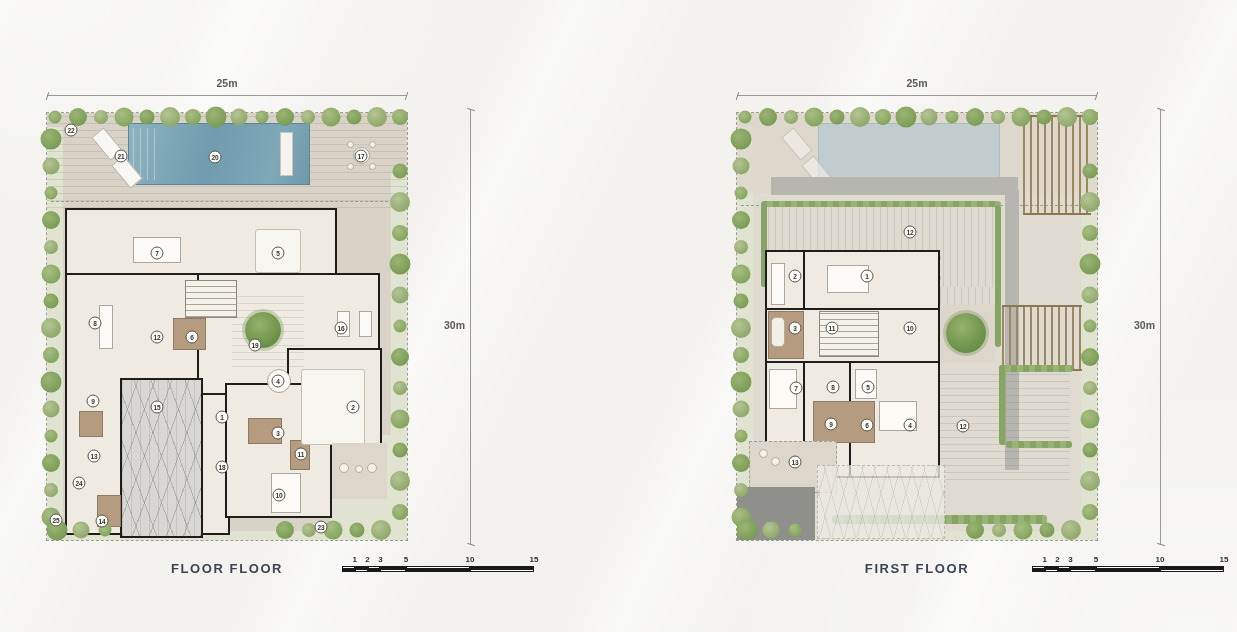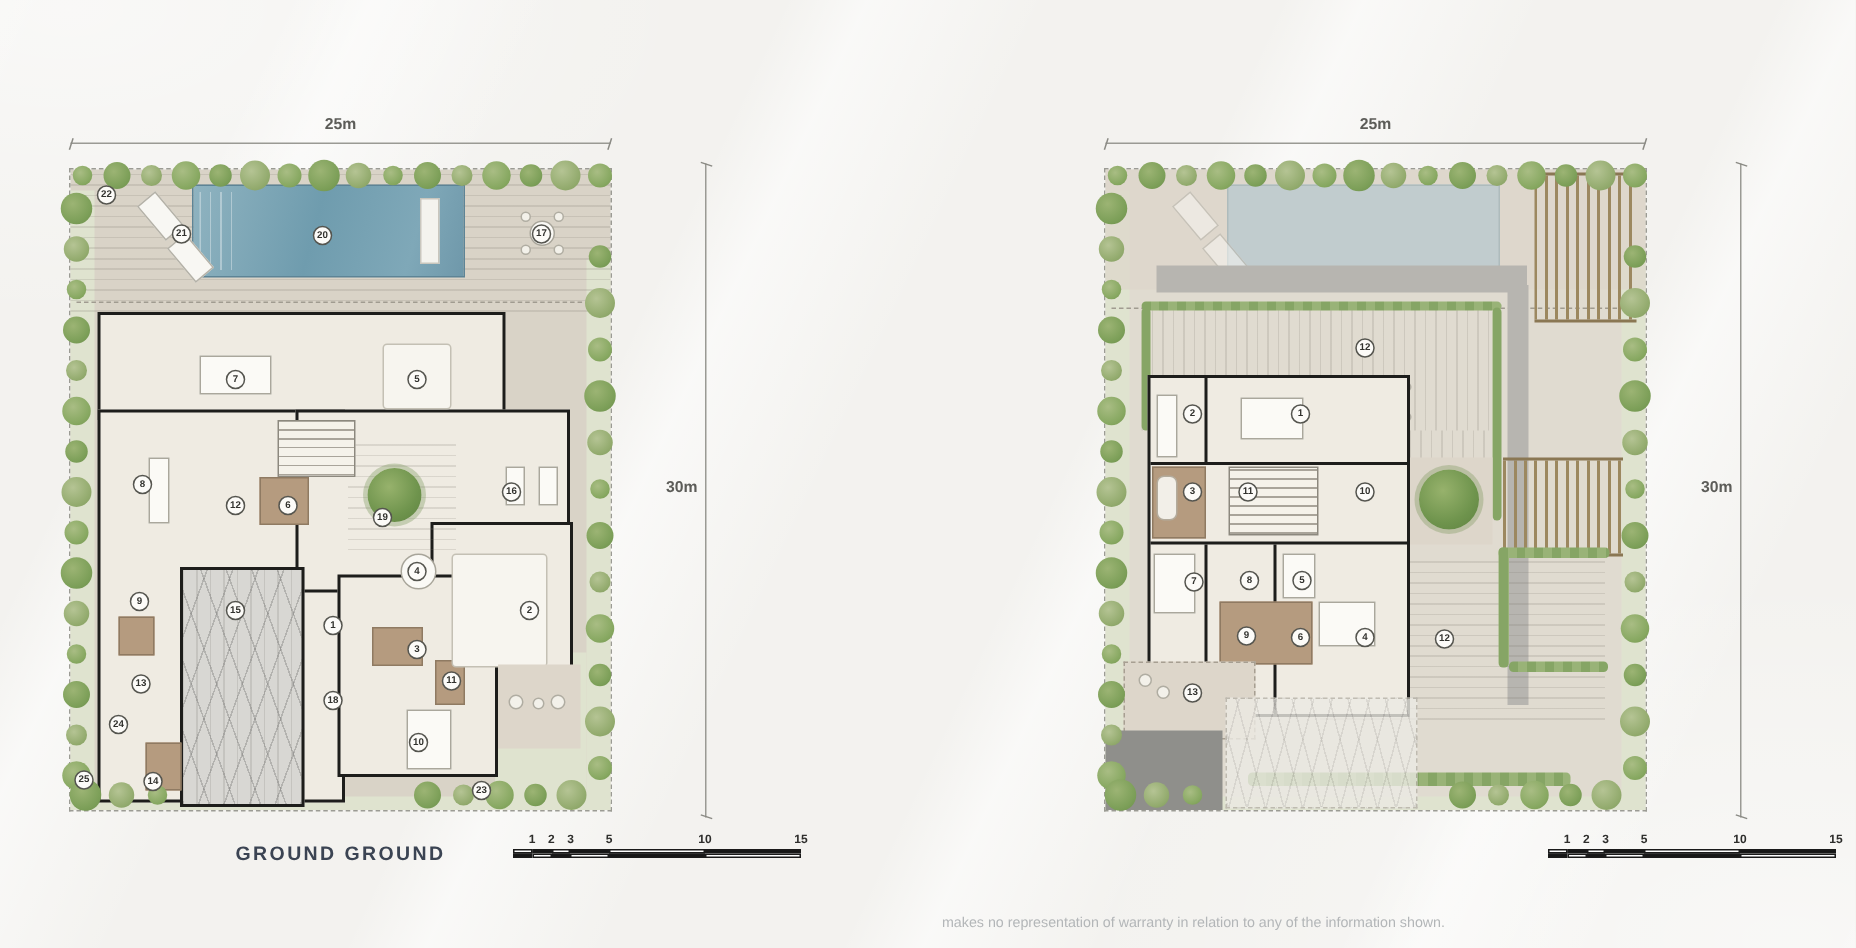--- a/index.html
+++ b/index.html
@@ -235,21 +235,21 @@
       <div class="marker" style="left: 314px; top: 43px;">17</div>
       <div class="marker" style="left: 175px; top: 354px;">18</div>
       <div class="marker" style="left: 208px; top: 232px;">19</div>
       <div class="marker" style="left: 168px; top: 44px;">20</div>
       <div class="marker" style="left: 74px; top: 43px;">21</div>
       <div class="marker" style="left: 24px; top: 17px;">22</div>
       <div class="marker" style="left: 274px; top: 414px;">23</div>
       <div class="marker" style="left: 32px; top: 370px;">24</div>
       <div class="marker" style="left: 9px; top: 407px;">25</div>
     </div>
-  <div class="floor-label">GROUND GROUND</div>
+  <div class="floor-label">FLOOR FLOOR</div>
   <div class="scalebar">
       <div class="seg" style="left: 0px; top: 0px; width: 12.8px; background: rgb(255, 255, 255);"></div>
       <div class="seg" style="left: 0px; top: 3px; width: 12.8px; background: rgb(22, 22, 22);"></div>
       <div class="seg" style="left: 12.8px; top: 0px; width: 12.8px; background: rgb(22, 22, 22);"></div>
       <div class="seg" style="left: 12.8px; top: 3px; width: 12.8px; background: rgb(255, 255, 255);"></div>
       <div class="seg" style="left: 25.6px; top: 0px; width: 12.8px; background: rgb(255, 255, 255);"></div>
       <div class="seg" style="left: 25.6px; top: 3px; width: 12.8px; background: rgb(22, 22, 22);"></div>
       <div class="seg" style="left: 38.4px; top: 0px; width: 25.6px; background: rgb(22, 22, 22);"></div>
       <div class="seg" style="left: 38.4px; top: 3px; width: 25.6px; background: rgb(255, 255, 255);"></div>
       <div class="seg" style="left: 64px; top: 0px; width: 64px; background: rgb(255, 255, 255);"></div>
@@ -395,20 +395,21 @@
       <div class="marker" style="left: 130px; top: 312px;">6</div>
       <div class="marker" style="left: 59px; top: 275px;">7</div>
       <div class="marker" style="left: 96px; top: 274px;">8</div>
       <div class="marker" style="left: 94px; top: 311px;">9</div>
       <div class="marker" style="left: 173px; top: 215px;">10</div>
       <div class="marker" style="left: 95px; top: 215px;">11</div>
       <div class="marker" style="left: 173px; top: 119px;">12</div>
       <div class="marker" style="left: 226px; top: 313px;">12</div>
       <div class="marker" style="left: 58px; top: 349px;">13</div>
     </div>
+  <div class="floor-label">FIRST FLOOR</div>
   <div class="scalebar">
       <div class="seg" style="left: 0px; top: 0px; width: 12.8px; background: rgb(255, 255, 255);"></div>
       <div class="seg" style="left: 0px; top: 3px; width: 12.8px; background: rgb(22, 22, 22);"></div>
       <div class="seg" style="left: 12.8px; top: 0px; width: 12.8px; background: rgb(22, 22, 22);"></div>
       <div class="seg" style="left: 12.8px; top: 3px; width: 12.8px; background: rgb(255, 255, 255);"></div>
       <div class="seg" style="left: 25.6px; top: 0px; width: 12.8px; background: rgb(255, 255, 255);"></div>
       <div class="seg" style="left: 25.6px; top: 3px; width: 12.8px; background: rgb(22, 22, 22);"></div>
       <div class="seg" style="left: 38.4px; top: 0px; width: 25.6px; background: rgb(22, 22, 22);"></div>
       <div class="seg" style="left: 38.4px; top: 3px; width: 25.6px; background: rgb(255, 255, 255);"></div>
       <div class="seg" style="left: 64px; top: 0px; width: 64px; background: rgb(255, 255, 255);"></div>
@@ -419,14 +420,13 @@
       <span class="lab" style="left: 25.6px;">2</span>
       <span class="lab" style="left: 38.4px;">3</span>
       <span class="lab" style="left: 64px;">5</span>
       <span class="lab" style="left: 128px;">10</span>
       <span class="lab" style="left: 192px;">15</span>
     </div>
 </div>
 
 <div class="disclaimer">
   <br>
-  <span>makes no representation of warranty in relation to any of the information shown.</span>
 </div>
 
 </body></html>

